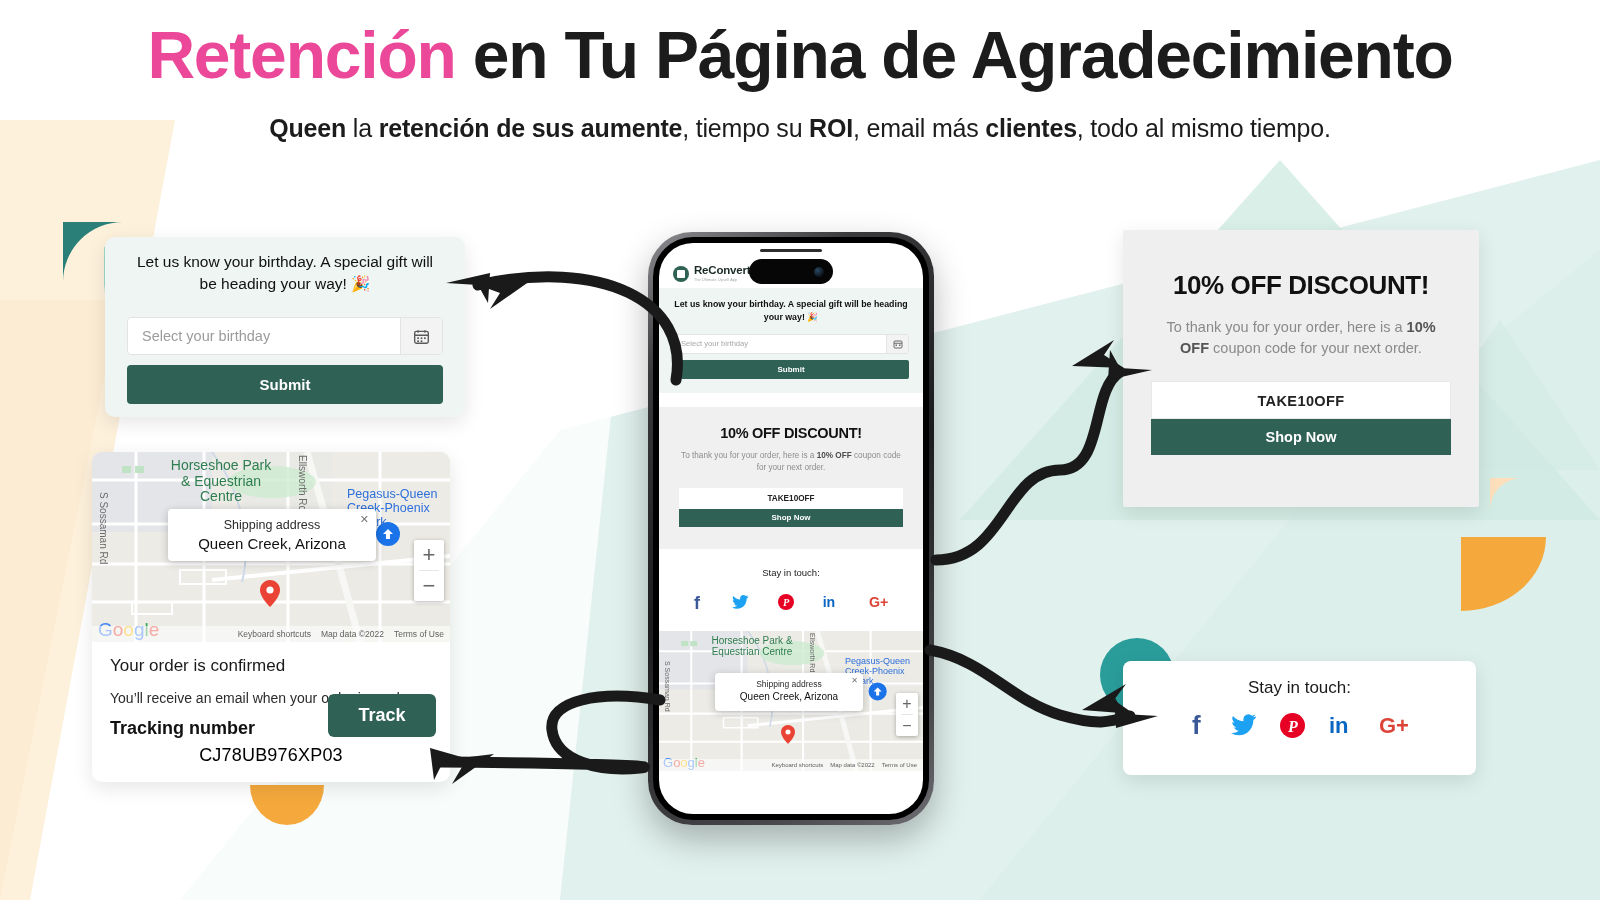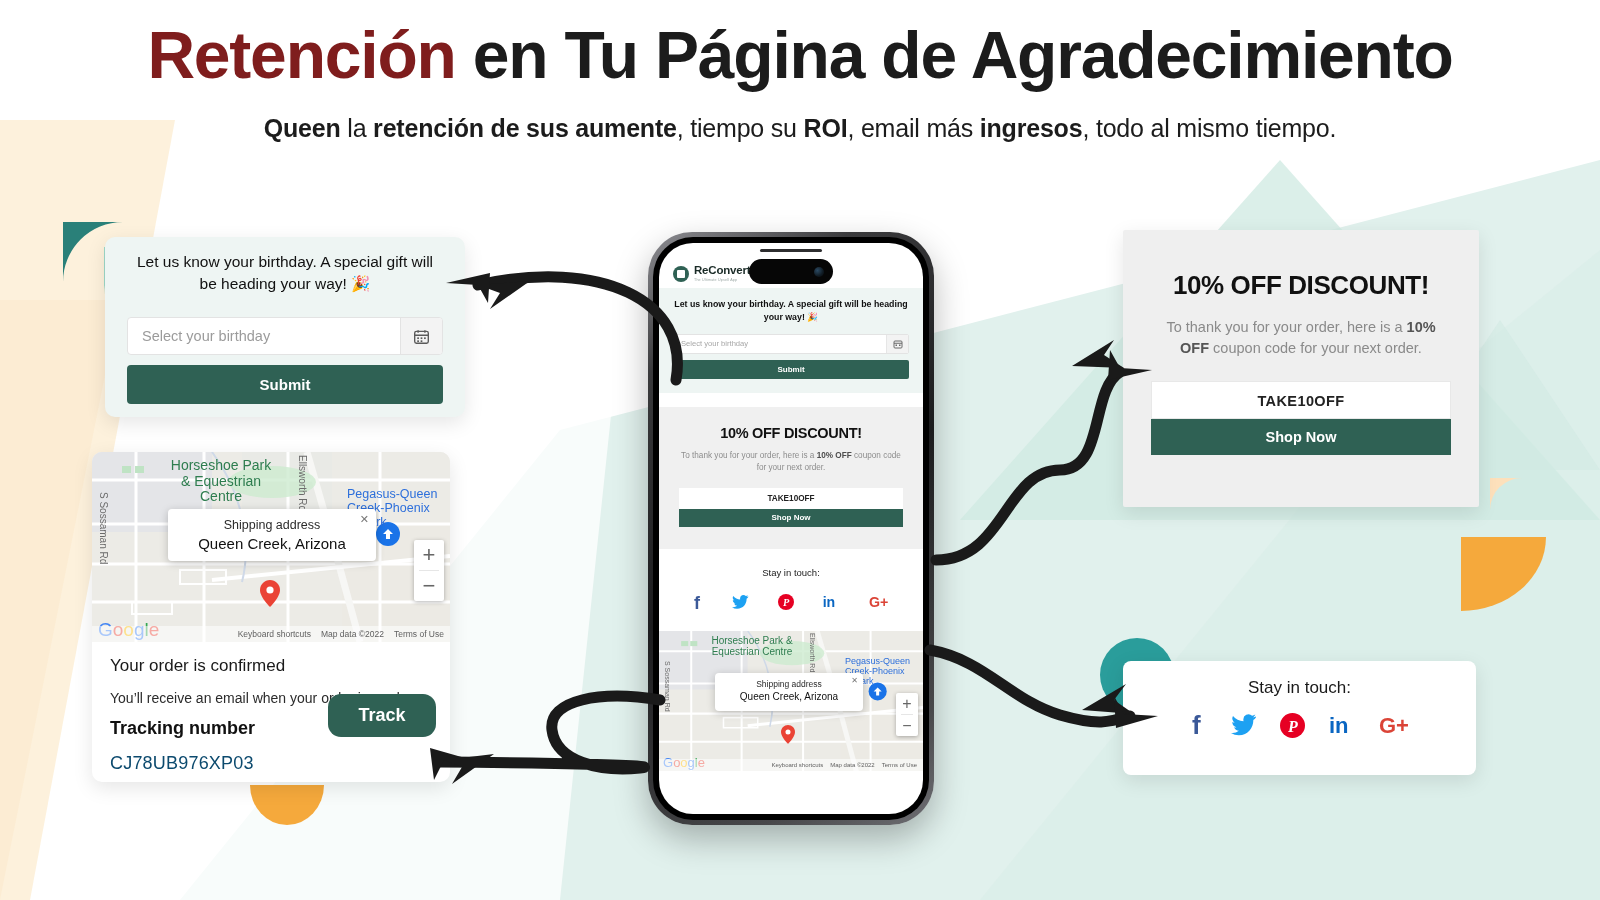--- a/index.html
+++ b/index.html
@@ -17,21 +17,21 @@
   .decor { position: absolute; }
 
   
   #header { position: absolute; top: 0; left: 0; width: 1600px; z-index: 10;
             text-align: center; padding-top: 22px; }
   #title {
     font-size: 66px; line-height: 1.0; font-weight: 800; color: #1c1c1c;
     letter-spacing: -1.2px; white-space: nowrap;
     font-family: "Liberation Sans", sans-serif;
   }
-  #title .accent { color: #7f1d1d; margin-top: 16px; }
+  #title .accent { color: #ec4899; margin-top: 16px; }
   #subtitle {
     margin-top: 26px; font-size: 25px; color: #1c1c1c; font-weight: 400;
     letter-spacing: -0.2px; white-space: nowrap;
   }
   #subtitle b { font-weight: 700; }
 
   
   .card { position: absolute; z-index: 6; border-radius: 10px;
           box-shadow: 0 6px 20px rgba(0,0,0,.10); overflow: hidden; }
 
@@ -55,23 +55,23 @@
   #bd-submit { margin-top: 10px; height: 39px; line-height: 39px; font-size: 15px; }
 
   
   #order-card { left: 92px; top: 452px; width: 358px; height: 330px; background:#fff; }
   .map-area { position: relative; width: 100%; height: 190px; overflow: hidden;
               background: #eceae5; }
   .order-body { padding: 14px 18px 6px 18px; position: relative; }
   .order-title { font-size: 17px; color: #1a1a1a; font-weight: 400; }
   .order-sub { font-size: 14px; color: #2b2b2b; margin-top: 14px; }
   .track-label { font-size: 18px; font-weight: 700; color: #111; margin-top: 12px; }
-  .track-num { font-size: 18px; color: #0c4a6e; margin-top: 14px; letter-spacing:.2px;}
+  .track-num { font-size: 18px; color: #000000; margin-top: 6px; letter-spacing:.2px;text-align:center;}
   #track-btn { position: absolute; right: 14px; top: 52px; width: 108px; height: 43px;
-    line-height: 43px; font-size: 18px; border-radius: 13px; }
+    line-height: 43px; font-size: 18px; border-radius: 6px; }
 
   
   #discount-card { left: 1123px; top: 230px; width: 356px; height: 277px;
     background: #efefef; padding: 40px 28px 0 28px; border-radius: 2px; }
   #discount-card .disc-title { font-size: 26px; font-weight: 800; text-align: center;
     color: #111; letter-spacing: -0.4px; }
   #discount-card .disc-sub { margin-top: 16px; font-size: 14.5px; line-height: 1.45;
     text-align: center; color: #8a8a8a; }
   #discount-card .disc-sub b { color: #555; font-weight: 700; }
   .coupon-box { margin-top: 22px; background: #fff; height: 38px; line-height: 38px;
@@ -198,21 +198,21 @@
   <svg class="decor" style="left:1461px; top:537px;" width="85" height="74">
     <path d="M0 0 L0 74 A85 74 0 0 0 85 0 Z" fill="#f5a93c"></path>
   </svg>
   <div class="decor" style="left:1100px; top:638px; width:74px; height:74px; border-radius:50%; background:#2a9d9b;"></div>
 </div>
 
 <div id="header">
   <h1 id="title">
     <span class="accent">Retención</span><span> en Tu Página de Agradecimiento</span>
   </h1>
-  <div id="subtitle"><b>Queen</b><span> la </span><b>retención de sus aumente</b><span>, tiempo su </span><b>ROI</b><span>, email más </span><b>ingresos</b><span>, todo al mismo tiempo.</span></div>
+  <div id="subtitle"><b>Queen</b><span> la </span><b>retención de sus aumente</b><span>, tiempo su </span><b>ROI</b><span>, email más </span><b>clientes</b><span>, todo al mismo tiempo.</span></div>
 </div>
 
 <div class="card" id="birthday-card">
   <div class="bd-text">Let us know your birthday. A special gift will be heading your way! 🎉</div>
   <div class="bd-input-row">
     <div class="bd-ph">Select your birthday</div>
     <div class="bd-cal">
       <svg width="17" height="17" viewBox="0 0 20 20">
         <rect x="2" y="4" width="16" height="14" rx="2" fill="none" stroke="#5a5a5a" stroke-width="1.6"></rect>
         <line x1="2" y1="8.5" x2="18" y2="8.5" stroke="#5a5a5a" stroke-width="1.6"></line>

